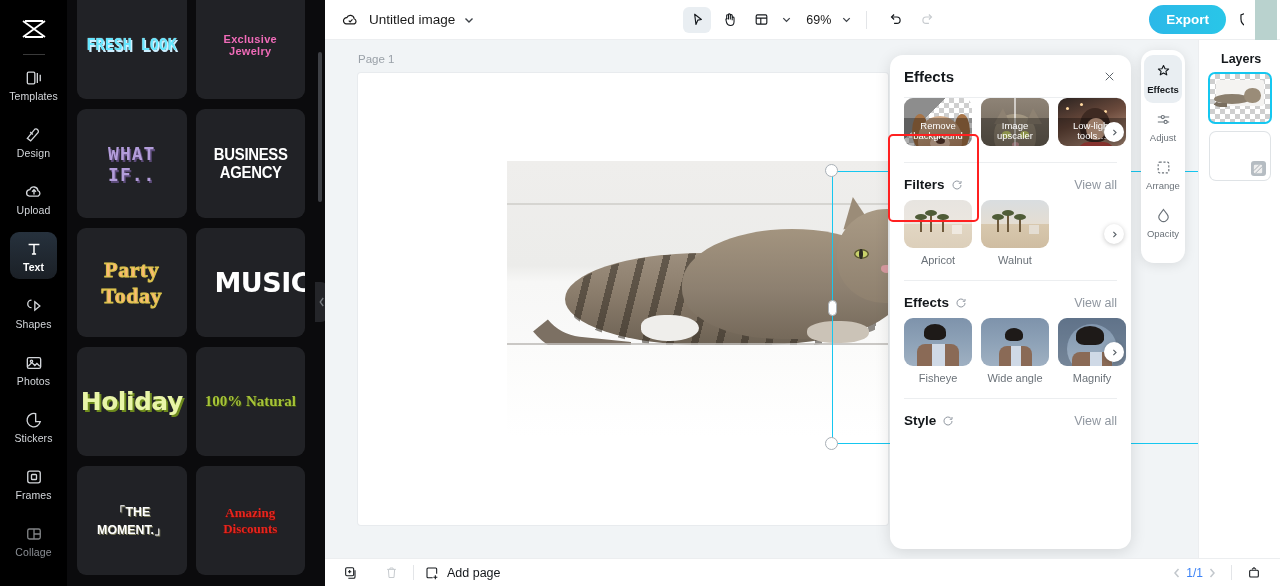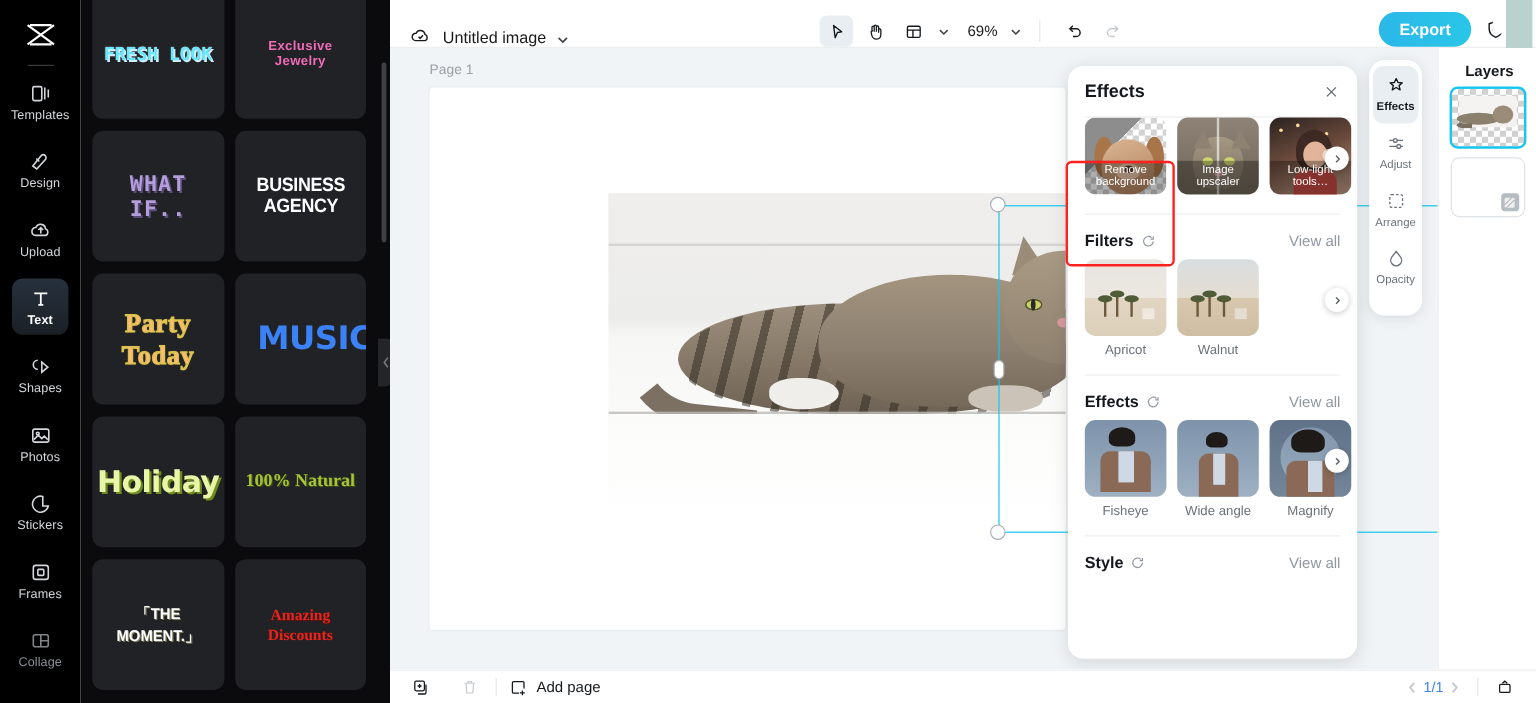--- a/index.html
+++ b/index.html
@@ -59,34 +59,34 @@
   
   .t-fresh   { font-family: "DejaVu Sans Mono", monospace; font-weight: bold; font-size: 15px; color: #66e6ff;
                text-shadow: 0 0 1px #fff, 1.5px 1.5px 0 #cbefff; letter-spacing: 0px; }
   .t-jewelry { font-family: "Liberation Sans", sans-serif; font-weight: bold; font-size: 11px; color: #f06bb8; letter-spacing: .3px; }
   .t-whatif  { font-family: "DejaVu Sans Mono", monospace; font-weight: bold; font-size: 18px; color: #b39ddb;
                text-shadow: 1.5px 1.5px 0 #5b4a78; letter-spacing: 1px; }
   .t-biz     { font-family: "Liberation Sans Narrow", "Liberation Sans", sans-serif; font-weight: bold; font-size: 16px; color: #ffffff;
                letter-spacing: -.3px; transform: scaleX(.93); }
   .t-party   { font-family: "Liberation Serif", serif; font-weight: bold; font-size: 22px; color: #fdba74;
                -webkit-text-stroke: 1px #d8c24a; text-shadow: 0 0 1px #d8c24a; letter-spacing: .5px; }
-  .t-music   { font-family: "DejaVu Sans", sans-serif; font-weight: bold; font-size: 27px; color: #3b82f6; letter-spacing: -.5px; margin-left: 24px; }
+  .t-music   { font-family: "DejaVu Sans", sans-serif; font-weight: bold; font-size: 27px; color: #ffffff; letter-spacing: -.5px; margin-left: 24px; }
   .t-holiday { font-family: "DejaVu Sans", sans-serif; font-weight: bold; font-size: 25px; color: #e9f5a8;
                text-shadow: 2px 2px 0 #6e8b1d; letter-spacing: -.5px; }
   .t-natural { font-family: "Liberation Serif", serif; font-weight: bold; font-size: 15px; color: #a6c437;
                text-shadow: 1px 1px 0 #3d4d12; }
   .t-moment  { font-family: "Liberation Sans Narrow","Liberation Sans", sans-serif; font-weight: bold; font-size: 13px; color: #ffffff;
                text-shadow: 1px 1px 0 #7a7a5a; transform: scaleX(.95); }
   .t-discount{ font-family: "Liberation Serif", serif; font-weight: bold; font-size: 13px; color: #e5261f;
                text-shadow: .5px .5px 0 #6a0b06; }
 
   
   .topbar {
     position: absolute; left: 325px; top: 0; width: 955px; height: 40px;
-    background: #ffffff; display: flex; align-items: flex-end;
+    background: #ffffff; display: flex; align-items: center;
     border-bottom: 1px solid #eceef0;
   }
   .doc-name { font-size: 13.5px; color: #1a1a1a; margin-left: 9px; }
   .chev { margin-left: 8px; cursor: pointer; display: flex; }
   .tool-btn {
     width: 28px; height: 26px; border-radius: 6px; display: flex;
     align-items: center; justify-content: center; cursor: pointer;
   }
   .tool-btn.on { background: #e9eef2; }
   .zoomval { font-size: 12.5px; color: #1a1a1a; }
@@ -169,21 +169,21 @@
   .fx-title { font-size: 15px; font-weight: bold; color: #14181c; }
   .fx-close { margin-left: auto; cursor: pointer; display:flex; }
   .fx-sep { height: 1px; background: #eceef0; margin: 0 14px; }
   .fx-sechead { display:flex; align-items:center; padding: 14px 14px 8px; }
   .fx-sectitle { font-size: 13.5px; font-weight: bold; color: #14181c; }
   .fx-refresh { margin-left: 6px; display:flex; cursor:pointer; }
   .fx-viewall { margin-left:auto; font-size: 12.5px; color: #9097a0; cursor:pointer; }
   .fx-row { position: relative; display: flex; gap: 9px; padding: 0 14px; }
   .fx-cell { width: 68px; }
   .fx-thumb {
-    width: 68px; height: 64px; border-radius: 9px; overflow: hidden; position: relative;
+    width: 68px; height: 48px; border-radius: 9px; overflow: hidden; position: relative;
     cursor: pointer; background:#ddd;padding-left:29px;
   }
   .fx-caption-ov {
     position:absolute; left:0; right:0; bottom:0; padding:3px 2px 4px;
     background: rgba(0,0,0,.32); color:#fff; font-size:9.5px; text-align:center; line-height:1.12;
   }
   .fx-caption { text-align:center; font-size:11px; color:#6b7279; margin-top:6px; }
   .fx-next {
     position:absolute; right: 7px; top: 24px; width:20px;height:20px;border-radius:50%;
     background:#fff; box-shadow:0 1px 5px rgba(0,0,0,.22); display:flex;align-items:center;justify-content:center; cursor:pointer;

